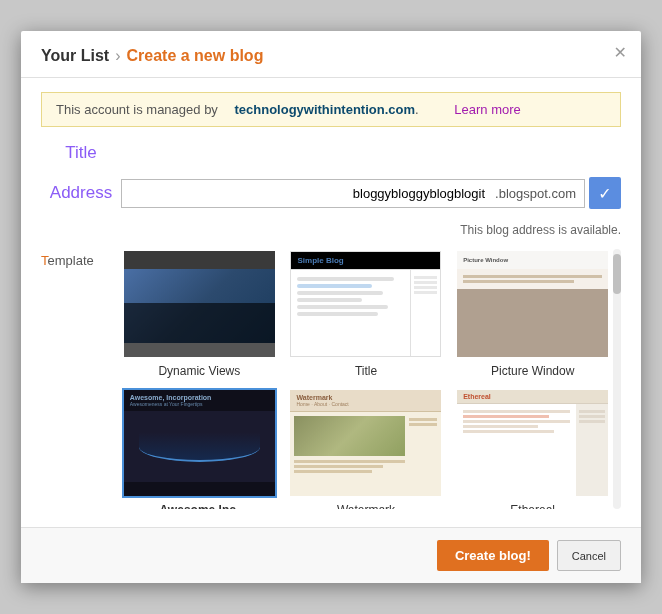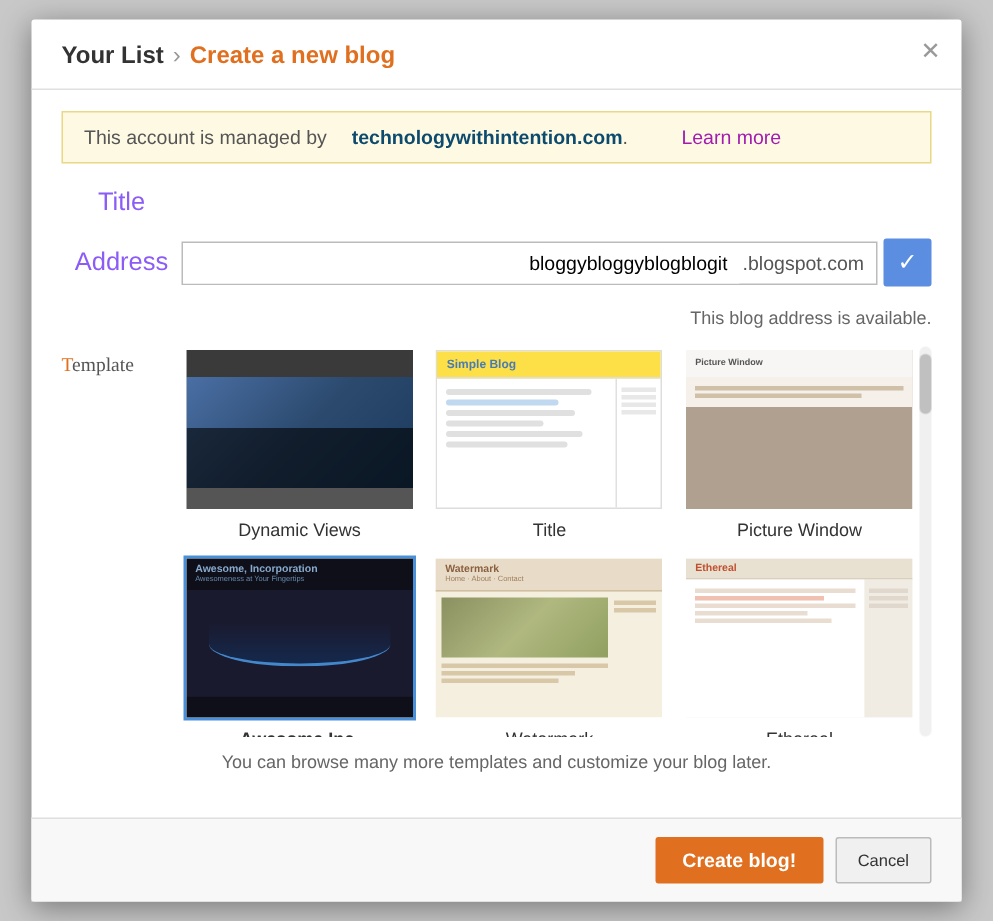--- a/index.html
+++ b/index.html
@@ -135,21 +135,20 @@
       display: flex;
       align-items: flex-start;
       margin-bottom: 4px;
     }
     .template-label {
       width: 80px;
       color: #555;
       font-size: 13px;
       flex-shrink: 0;
       padding-top: 4px;
-      font-family: Liberation Serif, serif;
     }
     .template-label .t-orange { color: #e07020; }
     .template-grid-wrapper {
       flex: 1;
       position: relative;
       overflow: hidden;
     }
     .template-grid {
       display: grid;
       grid-template-columns: repeat(3, 1fr);
@@ -195,21 +194,21 @@
     .tmpl-dynamic .dv-img::after { content: ''; position: absolute; bottom: 0; left: 0; right: 0; height: 40px; background: rgba(0,0,0,0.6); }
     .tmpl-dynamic .dv-bar { height: 14px; background: #555; }
     .tmpl-simple {
       background: #fff;
       width: 100%;
       height: 100%;
       display: flex;
       flex-direction: column;
       border: 1px solid #ddd;
     }
-    .tmpl-simple .s-header { background: #fde047; padding: 4px 6px; border-bottom: 1px solid #ddd; font-size: 8px; color: #4a7bb5; font-weight: bold; }
+    .tmpl-simple .s-header { background: #000000; padding: 4px 6px; border-bottom: 1px solid #ddd; font-size: 8px; color: #4a7bb5; font-weight: bold; }
     .tmpl-simple .s-body { flex: 1; display: flex; }
     .tmpl-simple .s-content { flex: 1; padding: 4px 6px; }
     .tmpl-simple .s-line { height: 4px; background: #e0e0e0; margin: 3px 0; border-radius: 2px; }
     .tmpl-simple .s-sidebar { width: 30px; border-left: 1px solid #e0e0e0; padding: 4px 3px; }
     .tmpl-simple .s-sidebar-line { height: 3px; background: #e8e8e8; margin: 2px 0; }
     .tmpl-picture {
       background: #b0a090;
       width: 100%;
       height: 100%;
       position: relative;
@@ -476,21 +475,20 @@
           </div>
 
         </div>
 
         <div class="scrollbar-track">
           <div class="scrollbar-thumb"></div>
         </div>
       </div>
     </div>
 
-    <div class="template-browse-note">You can browse many more templates and customize your blog later.</div>
 
   </div>
 
   <div class="dialog-footer">
     <button class="btn-create">Create blog!</button>
     <button class="btn-cancel">Cancel</button>
   </div>
 </div>
 
 </body></html>

